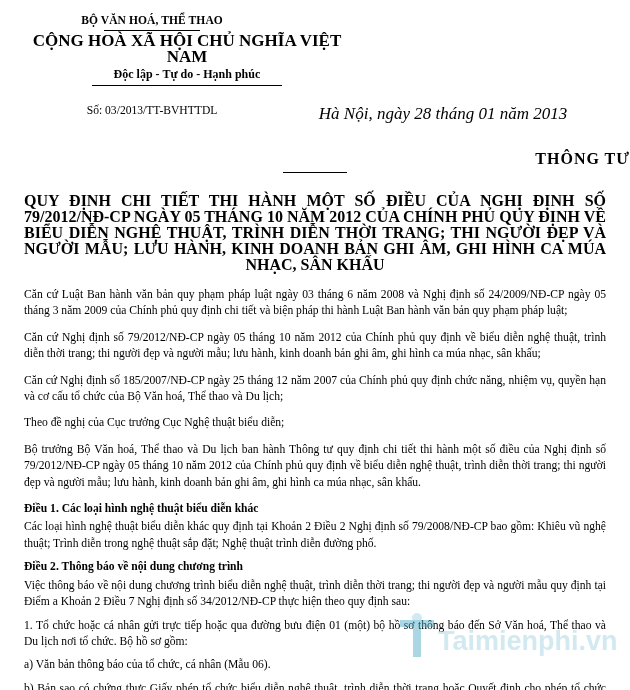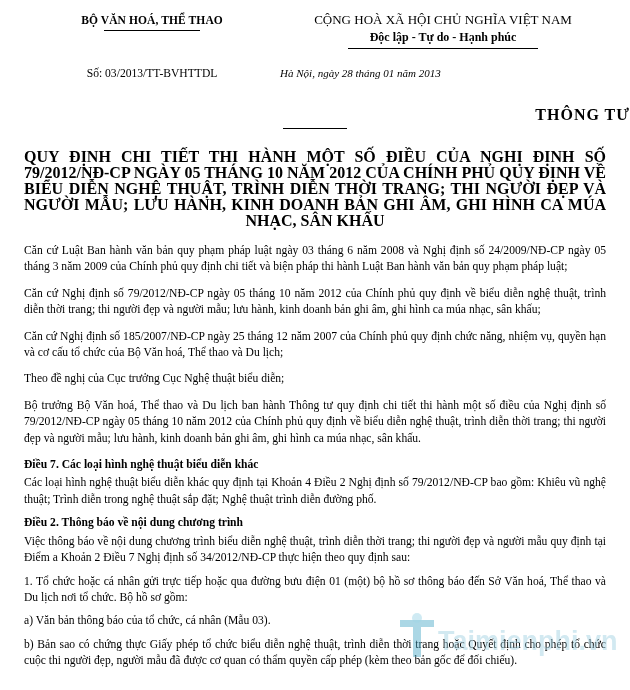--- a/index.html
+++ b/index.html
@@ -17,43 +17,43 @@
   }
   .page {
     position: relative;
     width: 630px;
     height: 690px;
     padding: 0;
     box-sizing: border-box;
   }
   .header {
     display: flex;
-    flex-direction: row;
+    flex-direction: column;
     padding: 10px 24px 0 24px;
     box-sizing: border-box;
   }
   .header-left {
     width: 44%;
     text-align: center;
     padding-top: 2px;
   }
   .header-right {
     width: 56%;
     text-align: center;
     padding-top: 2px;
   }
   .org-line {
     font-weight: bold;
     font-size: 11.5px;
     line-height: 16px;
     letter-spacing: 0.1px;
   }
   .nation-line {
-    font-weight: normal;
-    font-size: 13px;
+    font-weight: bold;
+    font-size: 17px;
     line-height: 16px;
     text-align: center;
   }
   .motto {
     font-weight: bold;
     font-size: 12px;
     line-height: 17px;
     margin-top: 1px;
     text-align: center;
   }
@@ -74,22 +74,22 @@
     padding: 18px 24px 0 24px;
     box-sizing: border-box;
   }
   .doc-number {
     width: 44%;
     text-align: center;
     font-size: 11.6px;
   }
   .doc-place {
     width: 56%;
-    text-align: left;
-    font-size: 11px;
+    text-align: center;
+    font-size: 17px;
     font-style: italic;
   }
   .title-block {
     text-align: right;
     margin-top: 26px;
   }
   .doc-type {
     font-weight: bold;
     font-size: 16px;
     letter-spacing: 1px;
@@ -174,28 +174,28 @@
 
   <div class="doc-subject">QUY ĐỊNH CHI TIẾT THI HÀNH MỘT SỐ ĐIỀU CỦA NGHỊ ĐỊNH SỐ 79/2012/NĐ-CP  NGÀY 05 THÁNG 10 NĂM 2012 CỦA CHÍNH PHỦ QUY ĐỊNH VỀ BIỂU DIỄN NGHỆ THUẬT, TRÌNH DIỄN THỜI TRANG; THI NGƯỜI ĐẸP VÀ NGƯỜI MẪU; LƯU HÀNH, KINH DOANH BẢN GHI ÂM, GHI HÌNH CA MÚA NHẠC, SÂN KHẤU</div>
 
   <div class="body">
     <div class="para italic">Căn cứ Luật Ban hành văn bản quy phạm pháp luật ngày 03 tháng 6 năm 2008 và Nghị định số 24/2009/NĐ-CP  ngày 05 tháng 3 năm 2009 của Chính phủ quy định chi tiết và biện pháp thi hành Luật Ban hành văn bản quy phạm pháp luật;</div>
     <div class="para italic">Căn cứ Nghị định số 79/2012/NĐ-CP  ngày 05 tháng 10 năm 2012 của Chính phủ quy định về biểu diễn nghệ thuật, trình diễn thời trang; thi người đẹp và người mẫu; lưu hành, kinh doanh bản ghi âm, ghi hình ca múa nhạc, sân khấu;</div>
     <div class="para italic">Căn cứ Nghị định số 185/2007/NĐ-CP  ngày 25 tháng 12 năm 2007 của Chính phủ quy định chức năng, nhiệm vụ, quyền hạn và cơ cấu tổ chức của Bộ Văn hoá, Thể thao và Du lịch;</div>
     <div class="para italic">Theo đề nghị của Cục trưởng Cục Nghệ thuật biểu diễn;</div>
     <div class="para italic">Bộ trưởng Bộ Văn hoá, Thể thao và Du lịch ban hành Thông tư quy định chi tiết thi hành một số điều của Nghị định số 79/2012/NĐ-CP  ngày  05 tháng 10 năm 2012 của Chính phủ quy định về biểu diễn nghệ thuật, trình diễn thời trang; thi người đẹp và người mẫu; lưu hành, kinh doanh bản ghi âm, ghi hình ca múa nhạc, sân khấu.</div>
 
-    <div class="article-head">Điều 7. Các  loại hình nghệ thuật biểu diễn khác</div>
-    <div class="para tight">Các loại hình  nghệ thuật biểu diễn khác quy định tại Khoản 4 Điều 2 Nghị định số 79/2012/NĐ-CP  bao gồm: Khiêu vũ nghệ thuật; Trình  diễn trong nghệ thuật sắp đặt; Nghệ thuật trình  diễn đường phố.</div>
+    <div class="article-head">Điều 1. Các  loại hình nghệ thuật biểu diễn khác</div>
+    <div class="para tight">Các loại hình  nghệ thuật biểu diễn khác quy định tại Khoản 2 Điều 2 Nghị định số 79/2008/NĐ-CP  bao gồm: Khiêu vũ nghệ thuật; Trình  diễn trong nghệ thuật sắp đặt; Nghệ thuật trình  diễn đường phố.</div>
 
     <div class="article-head">Điều 2. Thông báo về nội dung chương trình</div>
     <div class="para tight">Việc thông báo về nội dung chương trình biểu diễn nghệ thuật, trình diễn thời trang; thi người đẹp và người mẫu quy định tại Điểm a Khoản 2 Điều 7 Nghị định số 34/2012/NĐ-CP  thực hiện theo quy định sau:</div>
 
     <div class="para tight">1. Tổ chức hoặc cá nhân gửi trực tiếp hoặc qua đường bưu điện 01 (một) bộ hồ sơ thông báo đến Sở Văn hoá, Thể thao và Du lịch nơi tổ chức. Bộ hồ sơ gồm:</div>
-    <div class="para tight">a) Văn bản thông báo của tổ chức, cá nhân (Mẫu 03).</div>
+    <div class="para tight">a) Văn bản thông báo của tổ chức, cá nhân (Mẫu 06).</div>
     <div class="para tight">b) Bản sao có chứng thực Giấy phép tổ chức biểu diễn nghệ thuật, trình diễn thời trang hoặc Quyết định cho phép tổ chức cuộc thi người đẹp, người mẫu đã được cơ quan có thẩm quyền cấp phép (kèm theo bản gốc để đối chiếu).</div>
   </div>
 
   <svg class="watermark" viewBox="0 0 230 58">
     <g>
       <path d="M6 10 h34 v7 h-13 v30 h-8 v-30 h-13 z" fill="#4aa9c6" opacity="0.55"></path>
       <circle cx="23" cy="8" r="5" fill="#8fd0e3" opacity="0.5"></circle>
     </g>
     <text class="wm-text" x="44" y="40">Taimienphi.vn</text>
   </svg>

